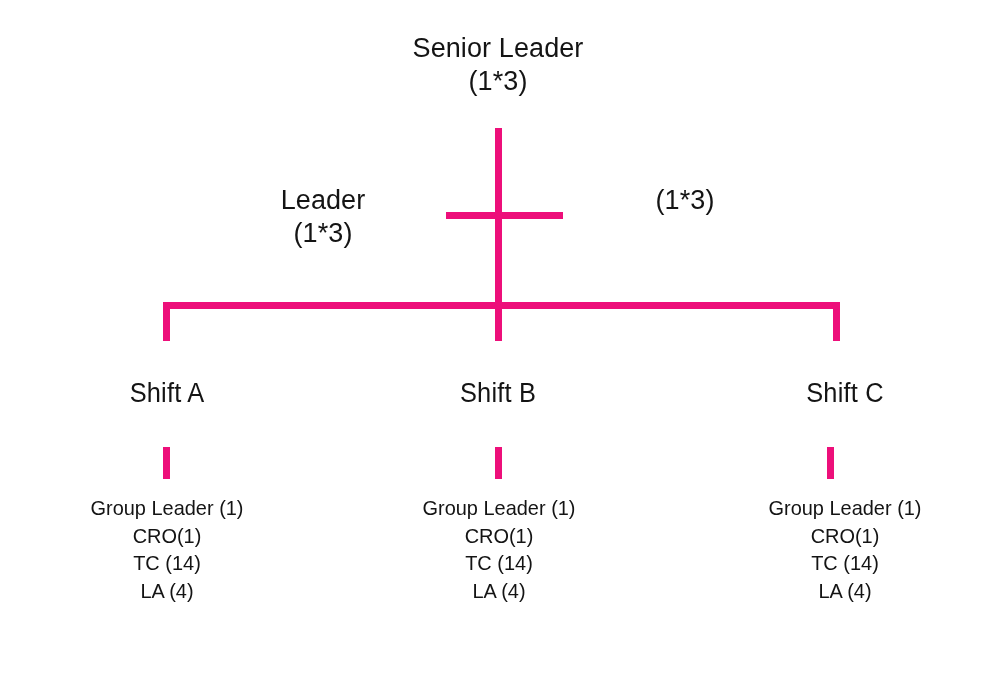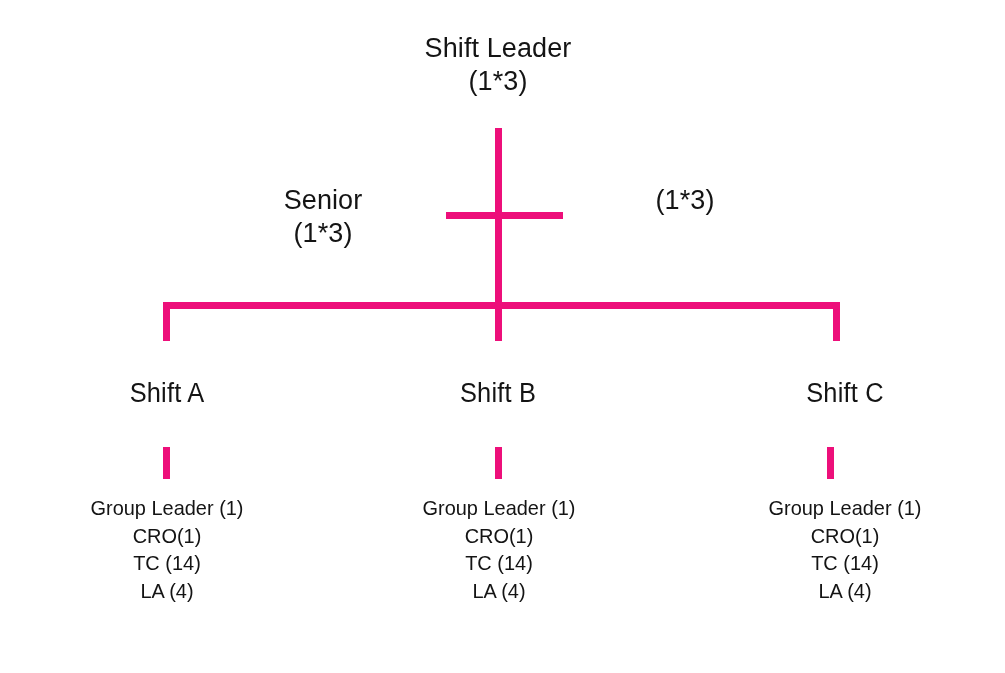--- a/index.html
+++ b/index.html
@@ -61,30 +61,30 @@
     font-family: "Liberation Sans Narrow", "Liberation Sans", sans-serif;
     transform: scaleX(0.95);
   }
 </style>
 </head>
 <body>
 
 <div id="chart-canvas">
 
   <div class="node node-top" style="left:348px; top:32px; width:300px;">
-    <span class="node-line">Shift Leader</span>
+    <span class="node-line">Senior Leader</span>
     <span class="node-line">(1*3)</span>
   </div>
 
   <div class="conn conn-v" style="left:495px; top:128px; height:213px;"></div>
 
   <div class="conn conn-h" style="left:446px; top:212px; width:117px;"></div>
 
   <div class="node node-mid" style="left:223px; top:184px; width:200px;">
-    <span class="node-line">Senior</span>
+    <span class="node-line">Leader</span>
     <span class="node-line">(1*3)</span>
   </div>
 
   <div class="node node-mid" style="left:585px; top:184px; width:200px;">
     <span class="node-line">(1*3)</span>
   </div>
 
   <div class="conn conn-h" style="left:163px; top:302px; width:677px;"></div>
 
   <div class="conn conn-v" style="left:163px; top:302px; height:39px;"></div>

